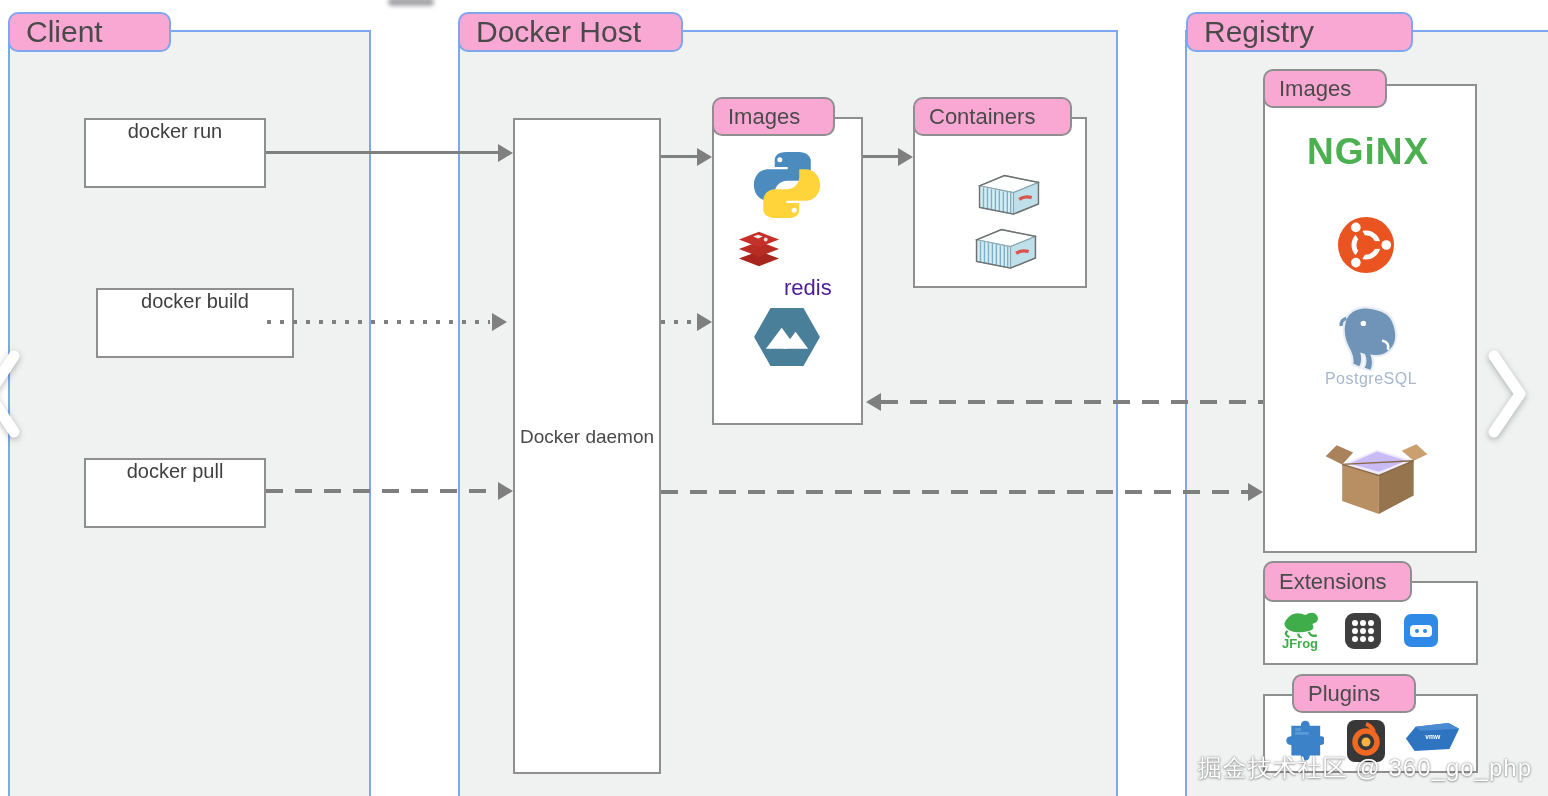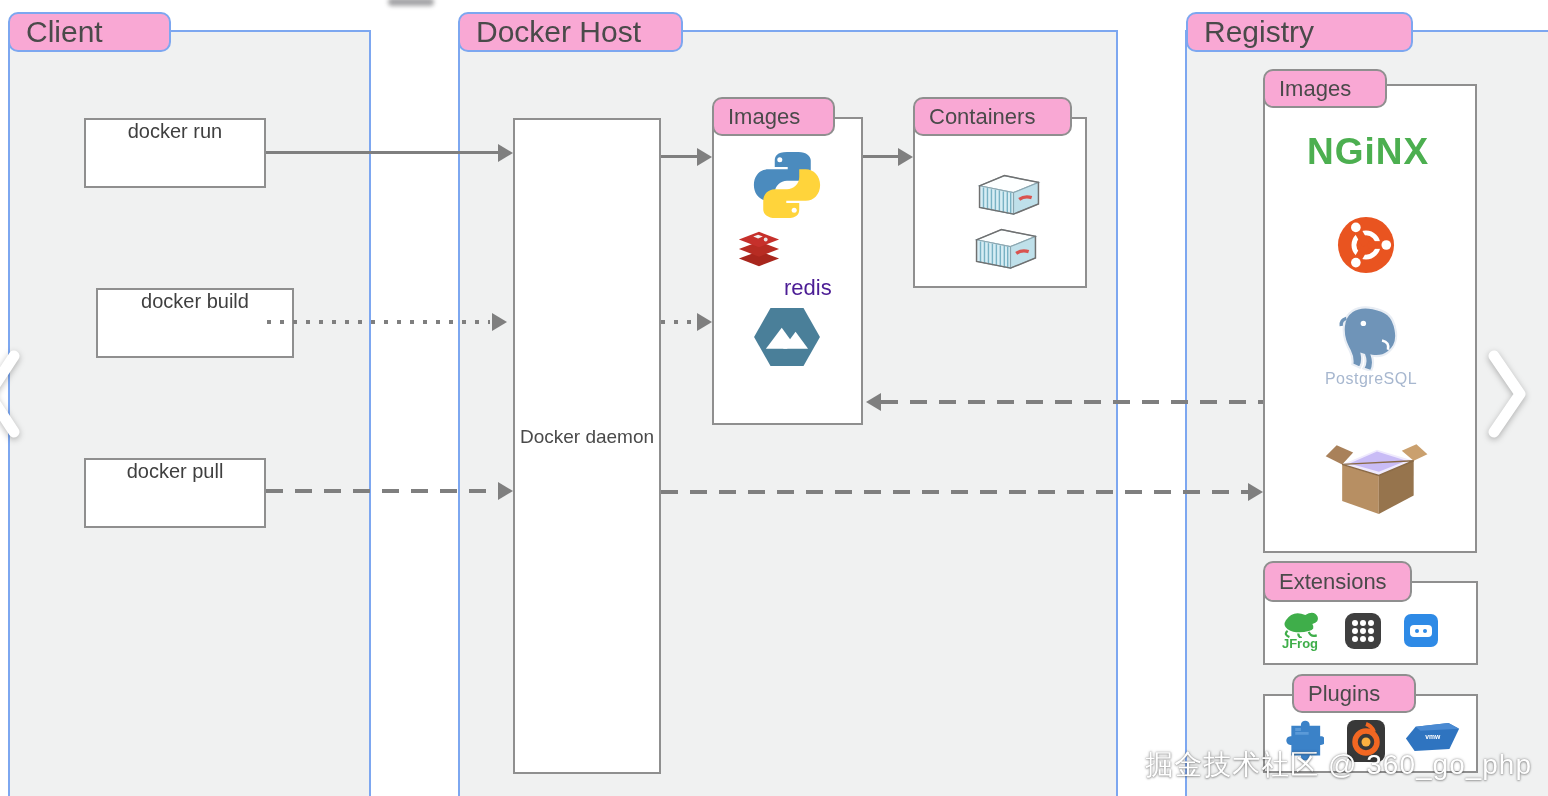--- a/index.html
+++ b/index.html
@@ -50,21 +50,21 @@
   .ah.l{border-right:15px solid #7f7f7f;border-top:9px solid transparent;border-bottom:9px solid transparent;}
 
   .icon{position:absolute;z-index:3;}
   .logo-text{position:absolute;z-index:3;}
   .nginx-text{left:1283px;top:131px;width:170px;text-align:center;font-size:37px;font-weight:bold;color:#4caf50;letter-spacing:1px;}
   .redis-text{left:784px;top:233px;font-size:22px;color:#4c1d95;margin-top:42px;}
   .pg-text{left:1308px;top:370px;width:126px;text-align:center;font-size:16px;color:#a7b7cf;letter-spacing:.5px;}
   .jfrog-text{left:1276px;top:636px;width:48px;text-align:center;font-size:13px;font-weight:bold;color:#3fae4a;}
 
   .chevron{position:absolute;z-index:6;filter:drop-shadow(0 2px 3px rgba(0,0,0,.28));cursor:pointer;}
-  .watermark{position:absolute;right:16px;bottom:12px;z-index:7;font-size:28px;color:#fff;letter-spacing:1px;font-weight:500;
+  .watermark{position:absolute;right:16px;bottom:12px;z-index:7;font-size:24px;color:#fff;letter-spacing:1px;font-weight:500;
      text-shadow:0 0 1px #9a9a9a,0 0 3px rgba(0,0,0,.35),0 1px 2px rgba(0,0,0,.25);}
   .artifact{position:absolute;left:388px;top:-2px;width:46px;height:8px;background:#5c5c60;opacity:.55;border-radius:4px;filter:blur(2px);z-index:5;}
   svg text{font-family:"Liberation Sans","DejaVu Sans",sans-serif;}
 </style>
 </head>
 <body>
 
 <div id="canvas">
 
   <div class="section sec-client"></div>

